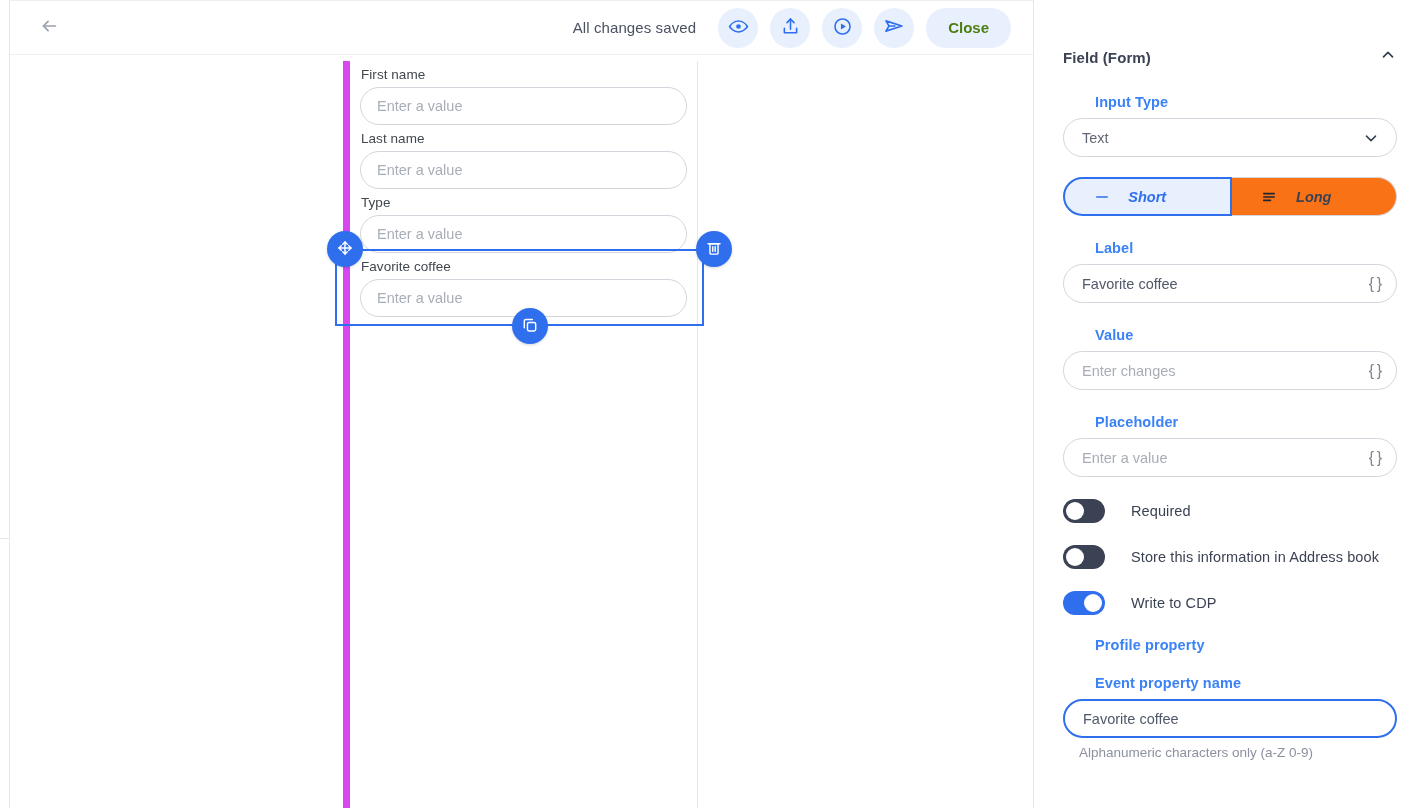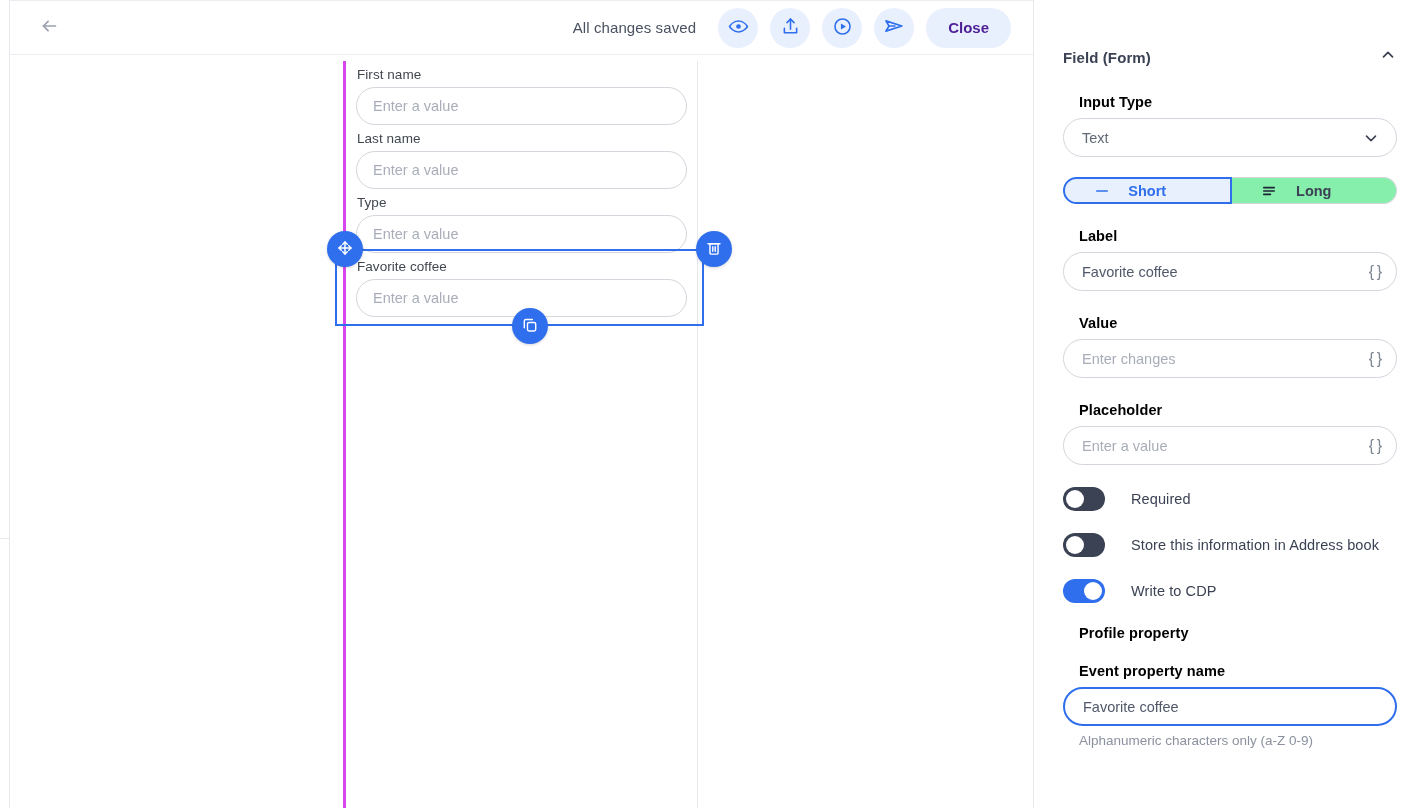--- a/index.html
+++ b/index.html
@@ -30,29 +30,29 @@
   .topbar-right {
     margin-left:auto; display:flex; align-items:center; gap:12px; padding-right:22px;
   }
   .saved-text { font-size:15px; color:#4a5262; letter-spacing:.1px; margin-right:10px; }
   .round-btn {
     width:40px; height:40px; border-radius:50%; background:#e8f0fe;
     display:flex; align-items:center; justify-content:center; cursor:pointer; border:none;
   }
   .close-btn {
     height:40px; padding:0 22px; border-radius:20px; background:#e8f0fe;
-    color:#4c1d95; font-size:15px; font-weight:600; border:none; cursor:pointer;
+    color:#4d7c0f; font-size:15px; font-weight:600; border:none; cursor:pointer;
     display:flex; align-items:center; justify-content:center;
   }
 
   
   .canvas-area { position:absolute; left:10px; top:61px; width:1023px; height:747px; background:#fff; }
   .form-sheet {
     position:absolute; left:333px; top:0px; width:355px; height:747px;
-    background:#ffffff; border-left:3px solid #d946ef; border-right:1px solid #e6e8ec;
+    background:#ffffff; border-left:7px solid #d946ef; border-right:1px solid #e6e8ec;
   }
   .field-row { padding:0 10px; }
   .field-label { font-size:13.5px; color:#41474f; padding:6px 1px 5px 1px; letter-spacing:.05px; }
   .field-input {
     height:38px; border:1px solid #d3d6dc; border-radius:19px;
     display:flex; align-items:center; padding:0 16px;
     font-size:14.5px; color:#a8adb8; background:#fff;
   }
 
   
@@ -75,21 +75,21 @@
     background:#ffffff; border-left:1px solid #e6e8ec; overflow:hidden;
   }
   .panel-head {
     display:flex; align-items:center; justify-content:space-between;
     padding:44px 22px 0 29px;
   }
   .panel-title { font-size:15px; font-weight:600; color:#3b4253; letter-spacing:.1px; }
   .panel-chevron { width:26px; height:26px; display:flex; align-items:center; justify-content:center; cursor:pointer; }
 
   .panel-body { padding:0 26px 0 29px; }
-  .p-label { font-size:14.5px; font-weight:600; color:#000000; margin:24px 0 8px 16px; letter-spacing:.1px; }
+  .p-label { font-size:14.5px; font-weight:600; color:#3b82f6; margin:24px 0 8px 32px; letter-spacing:.1px; }
   .p-label.tight { margin-top:22px; }
 
   .p-select, .p-input {
     position:relative; height:39px; border:1px solid #d3d6dc; border-radius:20px;
     display:flex; align-items:center; padding:12px 18px; background:#fff;
     font-size:14.5px; cursor:pointer;
   }
   .p-select .val { color:#616875; }
   .p-input .val { color:#50586a; }
   .p-input .val.placeholder { color:#a8adb8; }
@@ -97,32 +97,32 @@
   .chev { position:absolute; right:16px; top:50%; transform:translateY(-50%); display:flex; }
   .braces {
     position:absolute; right:15px; top:50%; transform:translateY(-50%);
     font-size:16px; color:#7e8694; letter-spacing:-1px; font-family:"Liberation Sans", sans-serif;
     cursor:pointer;
   }
   .hint { font-size:13.5px; color:#8b919e; margin:7px 0 0 16px; }
 
   
   .segmented {
-    display:flex; height:27px; margin-top:20px; border-radius:20px; position:relative;
+    display:flex; height:39px; margin-top:20px; border-radius:20px; position:relative;font-style:italic;
   }
   .seg {
     flex:1; display:flex; align-items:center; justify-content:center; gap:0;
     font-size:14.5px; font-weight:600; cursor:pointer; position:relative;
   }
   .seg-left {
     background:#e8f0fe; border:2px solid #2f6fed; color:#2f6fed;
     border-radius:20px 0 0 20px;
   }
   .seg-right {
-    background:#86efac; border:1px solid #d3d6dc; border-left:none; color:#3b4253;
+    background:#f97316; border:1px solid #d3d6dc; border-left:none; color:#3b4253;
     border-radius:0 20px 20px 0;
   }
   .seg .seg-icon { position:absolute; left:28px; top:50%; transform:translateY(-50%); display:flex; }
   .seg .seg-text { }
 
   
   .toggle-row { display:flex; align-items:center; gap:26px; margin-top:22px; }
   .switch { width:42px; height:24px; border-radius:12px; position:relative; flex:none; cursor:pointer; }
   .switch.off { background:#3b4253; }
   .switch.on  { background:#2f6fed; }

